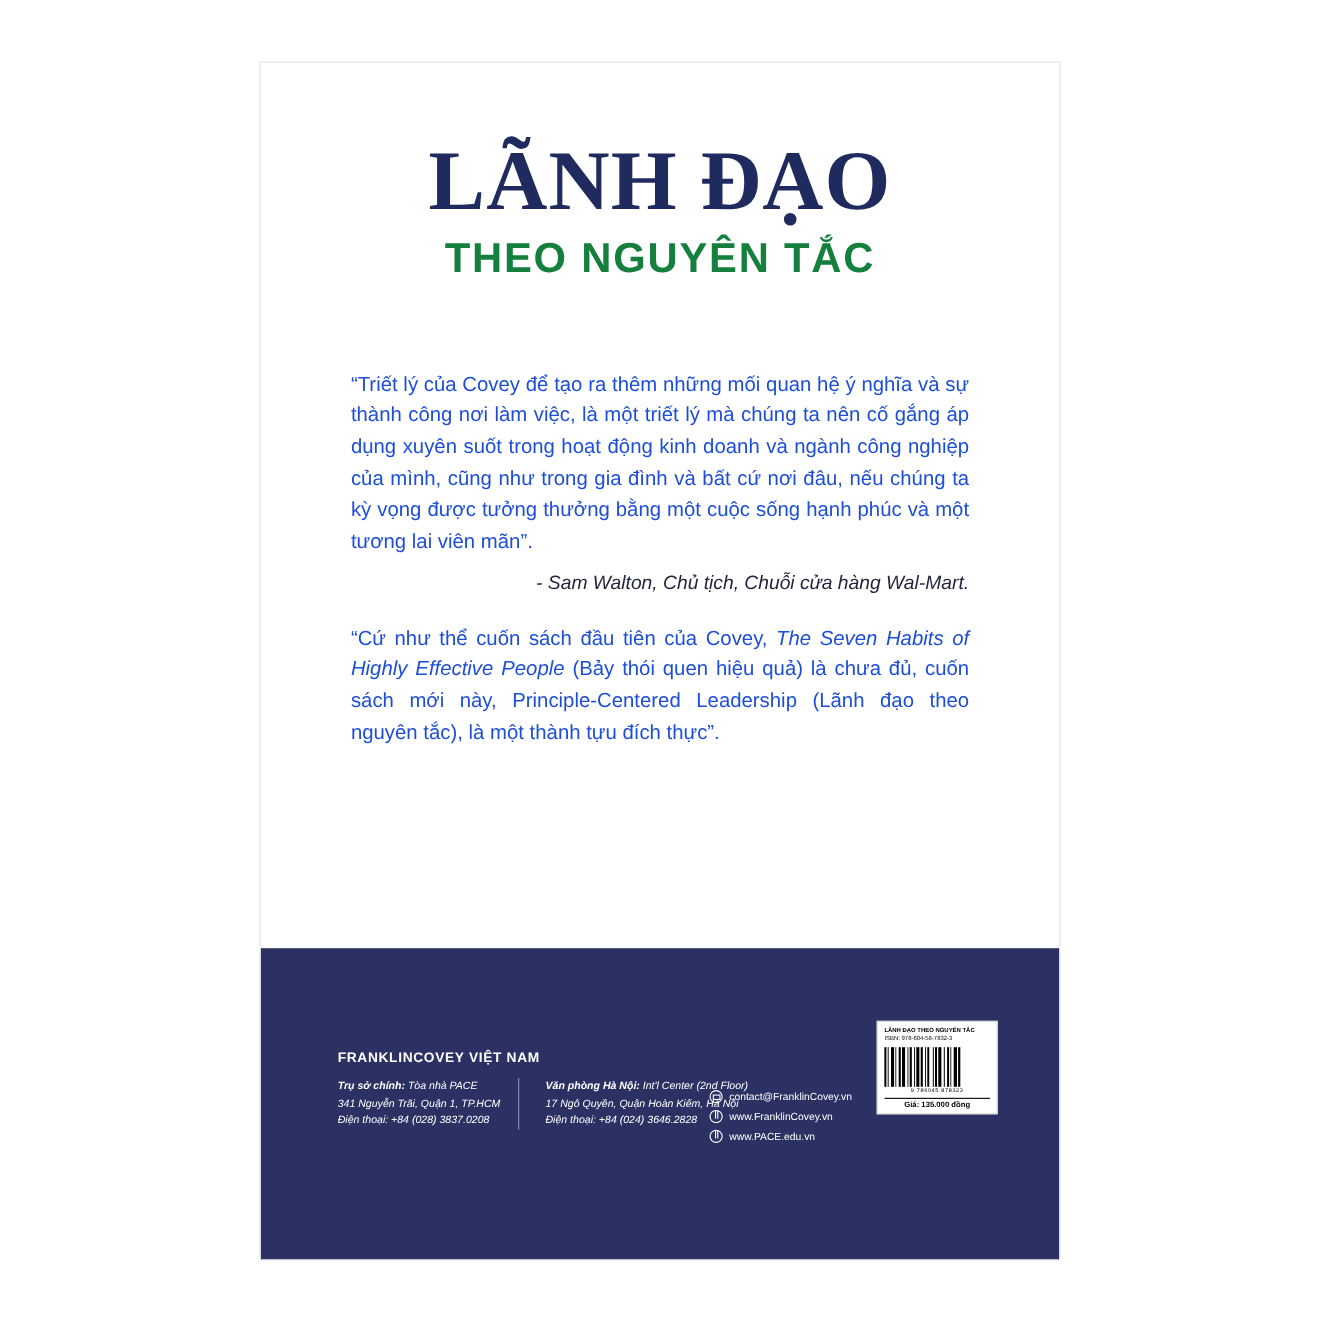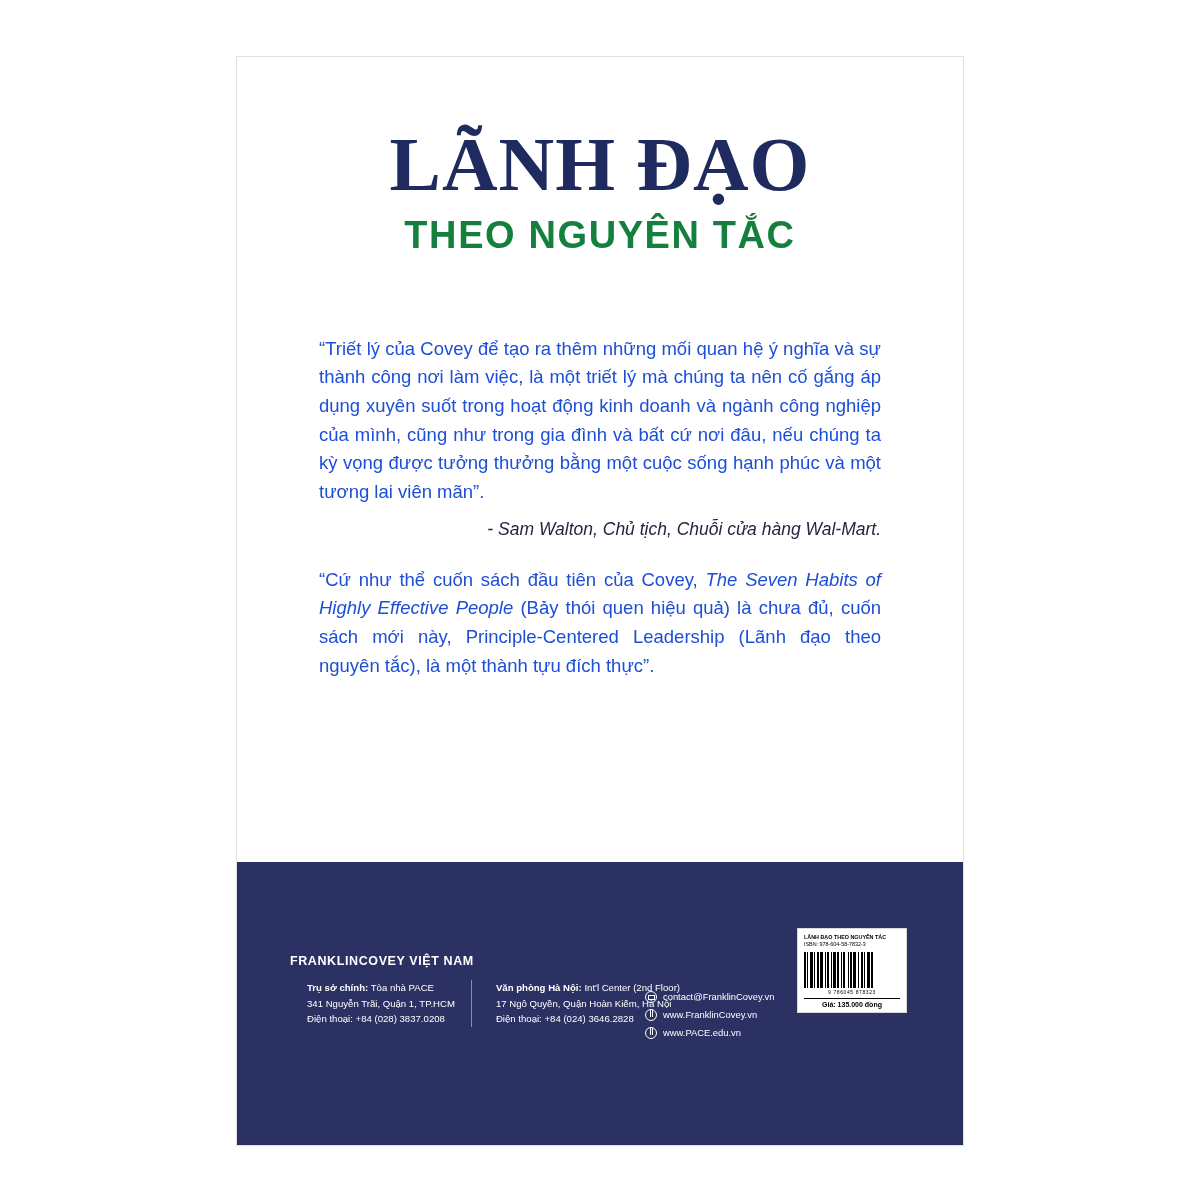--- a/index.html
+++ b/index.html
@@ -92,37 +92,38 @@
     background: #2b3163;
     color: #ffffff;
   }
   .footer-inner {
     position: relative;
     height: 100%;
     padding: 0;
   }
   .brand {
     position: absolute;
-    left: 53px;
+    left: 70px;
     top: 92px;
     font-size: 12.5px;
     font-weight: 700;
     letter-spacing: 0.6px;
   }
   .addresses {
     position: absolute;
     left: 70px;
     top: 118px;
     display: flex;
     gap: 0;
     font-size: 9.6px;
     line-height: 1.62;
   }
   .addr-col {
     padding-right: 16px;
+    font-style: italic;
   }
   .addr-col + .addr-col {
     border-left: 1px solid rgba(255,255,255,.45);
     padding-left: 24px;
   }
   .addr-title {
     font-weight: 700;
   }
   .contacts {
     position: absolute;

